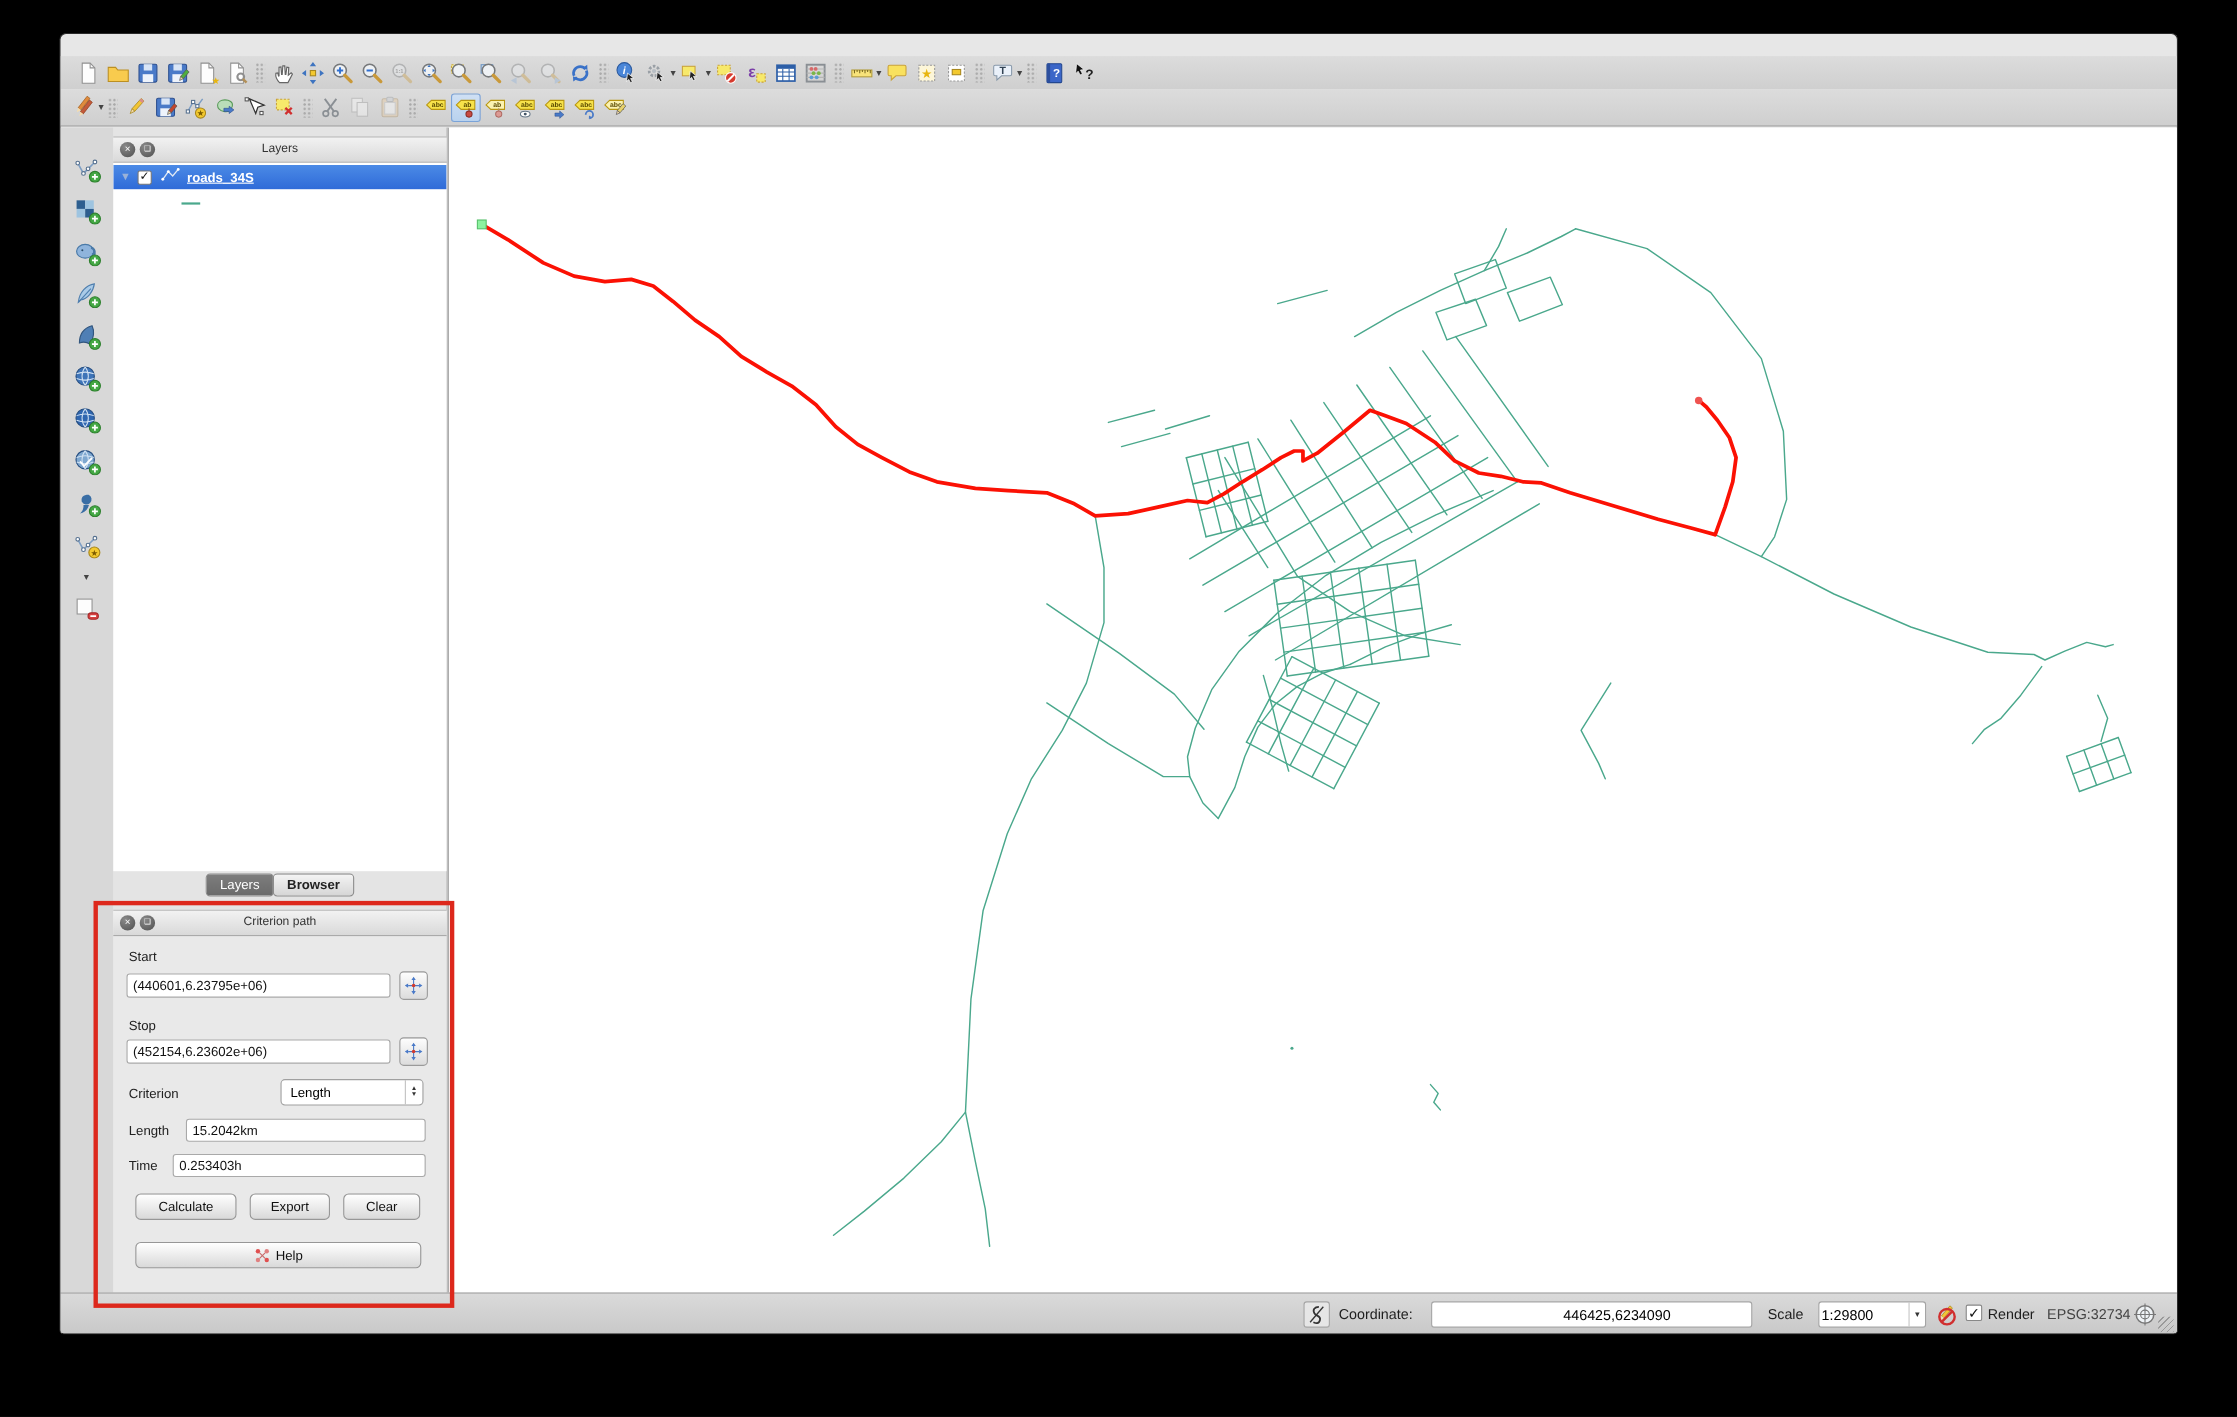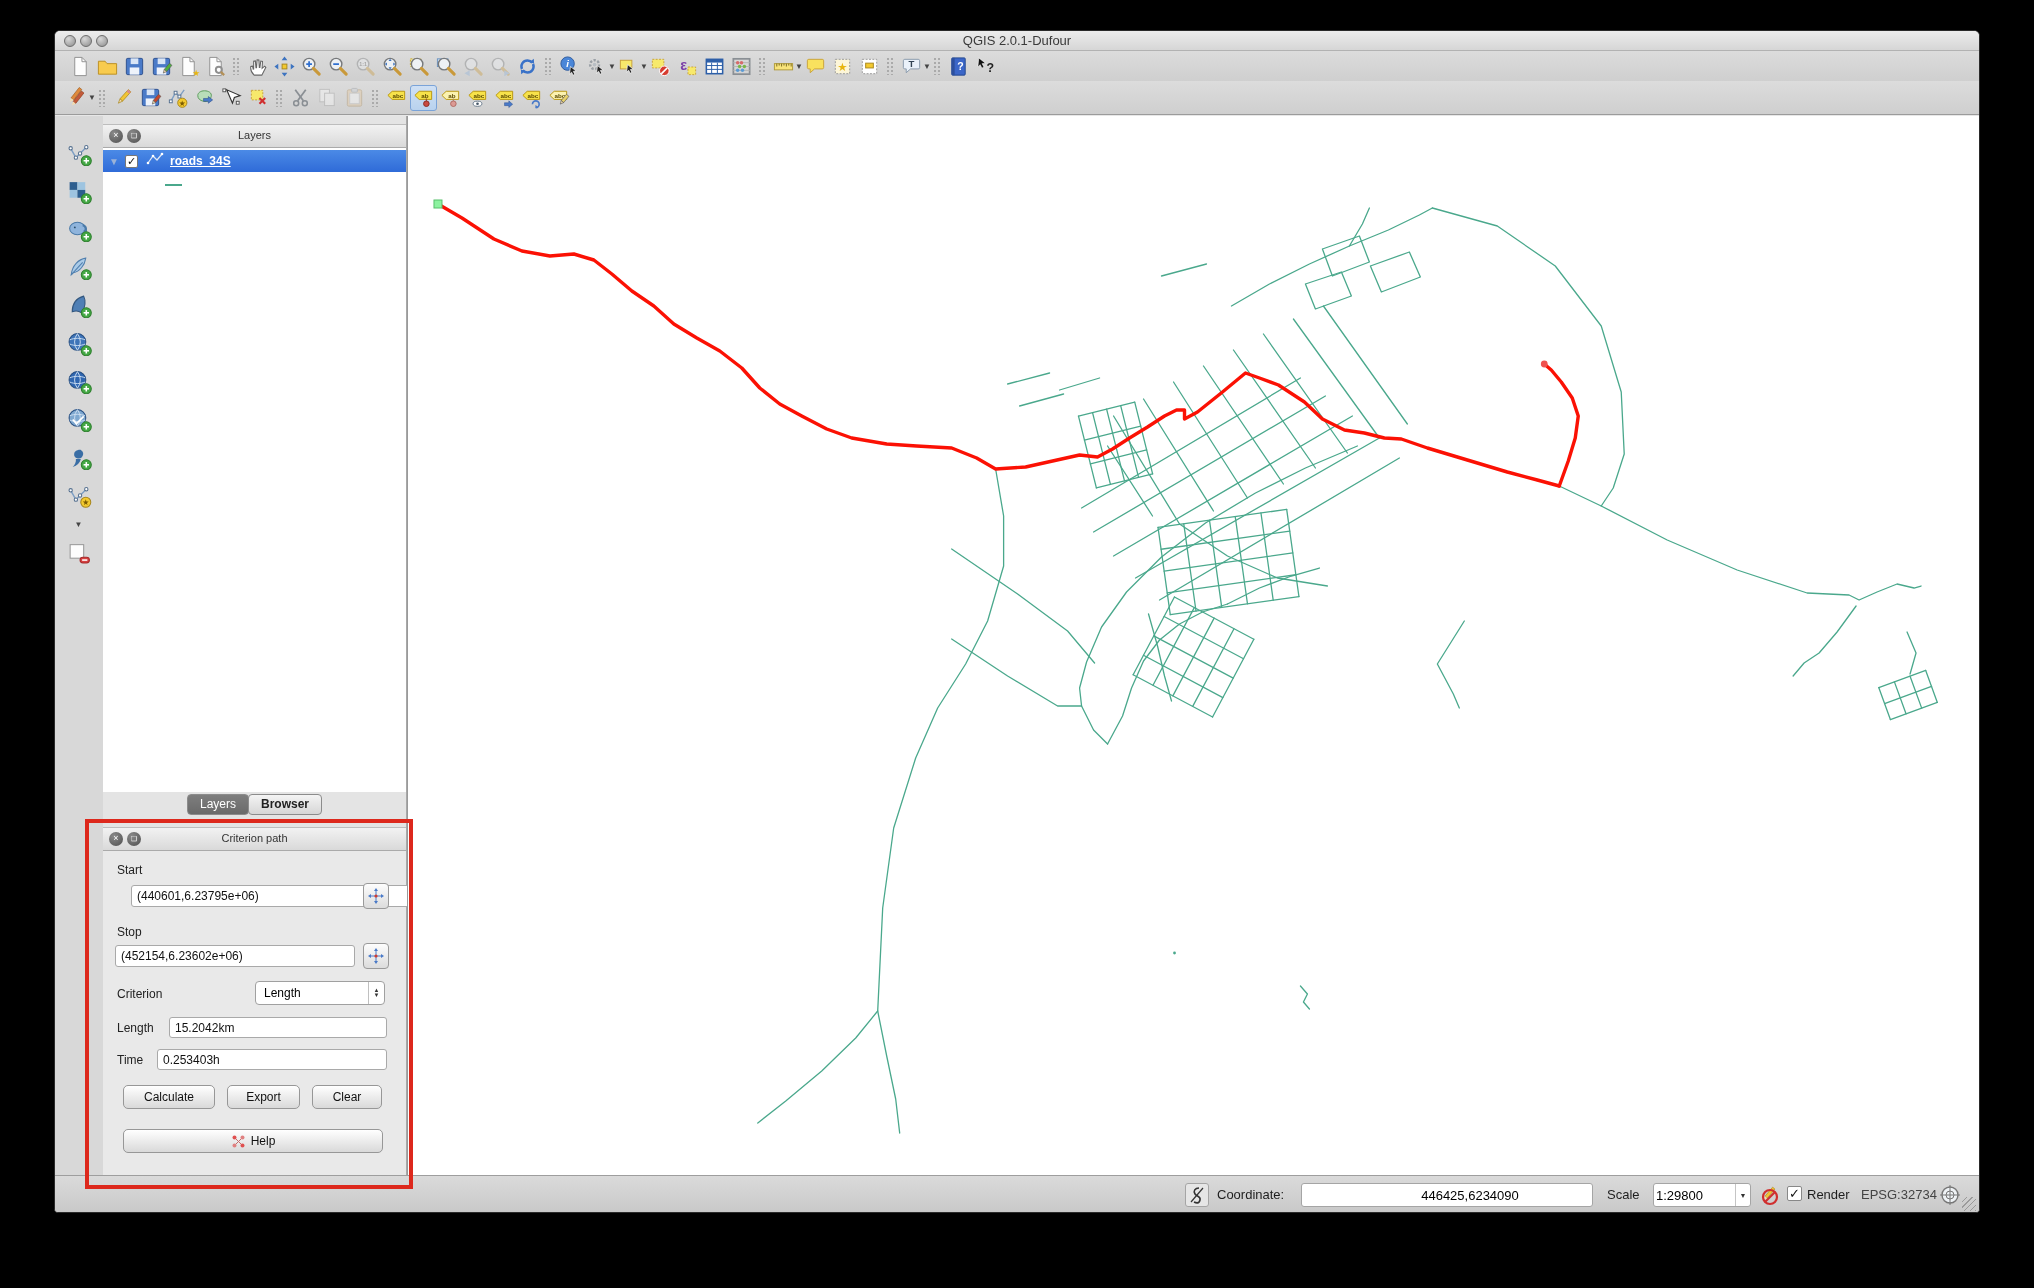--- a/index.html
+++ b/index.html
@@ -89,26 +89,20 @@
   #resize-grip{position:absolute;right:3px;bottom:3px;width:14px;height:14px;
     background:repeating-linear-gradient(135deg,transparent,transparent 3px,#9a9a9a 3px,#9a9a9a 4px);}
   
   #annotation-rect{position:absolute;left:85px;top:819px;width:328px;height:370px;
     border:4px solid #dd281c;z-index:60;pointer-events:none;}
 </style>
 </head>
 <body>
 
 <div id="window">
-  <div id="titlebar">
-    <div class="tlight" style="left:9px"></div>
-    <div class="tlight" style="left:25px"></div>
-    <div class="tlight" style="left:41px"></div>
-    <div id="title-text">QGIS 2.0.1-Dufour</div>
-  </div>
 
   <div id="toolbar1" class="toolbar">
       <span class="tbi">
         <svg viewBox="0 0 24 24">
           <path d="M6 2.5h7.5L18 7v14.5H6z" fill="#fdfdfd" stroke="#909090"></path>
           <path d="M13.5 2.5V7H18" fill="none" stroke="#909090"></path>
         </svg>
       </span>
       <span class="tbi">
         <svg viewBox="0 0 24 24">
@@ -613,21 +607,21 @@
         <div class="tab inactive">Browser</div>
       </div>
 
       <div id="sp-panel">
         <div class="panel-header">
           <div class="ph-btn close">×</div>
           <div class="ph-btn float">❏</div>
           <div class="panel-title">Criterion path</div>
         </div>
         <div class="sp-label" style="left:14px;top:36px">Start</div>
-        <input class="sp-input" style="left: 28px; top: 58px; width: 288px;" value="(440601,6.23795e+06)">
+        <input class="sp-input" style="left: 12px; top: 58px; width: 240px;" value="(440601,6.23795e+06)">
         <div class="cross-btn" style="left:260px;top:56px">
           <svg width="18" height="18" viewBox="0 0 18 18">
               <path d="M9 1l2 3H7zM9 17l2-3H7zM1 9l3-2v4zM17 9l-3-2v4z" fill="#4a7ac8"></path>
               <line x1="9" y1="4" x2="9" y2="14" stroke="#4a7ac8"></line>
               <line x1="4" y1="9" x2="14" y2="9" stroke="#4a7ac8"></line>
               <circle cx="9" cy="9" r="1.6" fill="#d23b2f"></circle>
             </svg>
         </div>
         <div class="sp-label" style="left:14px;top:98px">Stop</div>
         <input class="sp-input" style="left: 12px; top: 118px; width: 240px;" value="(452154,6.23602e+06)">

